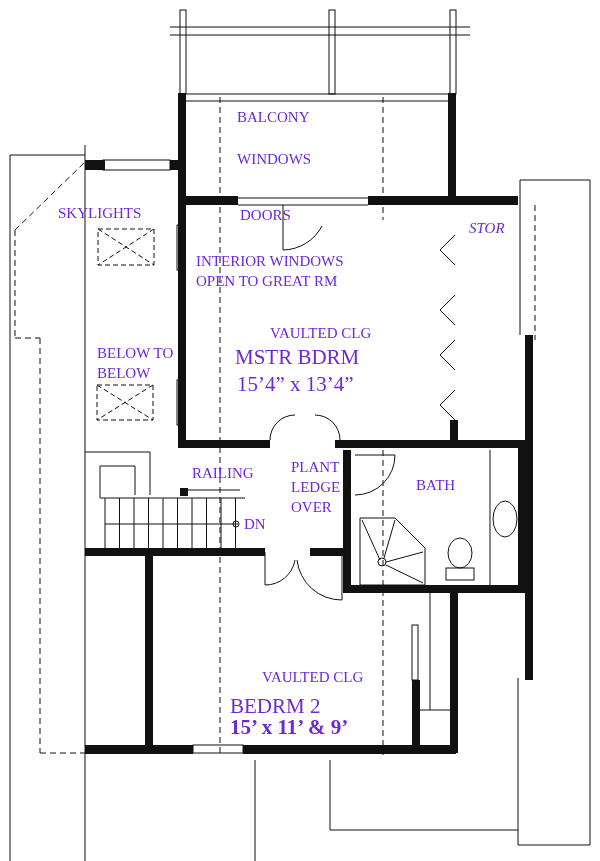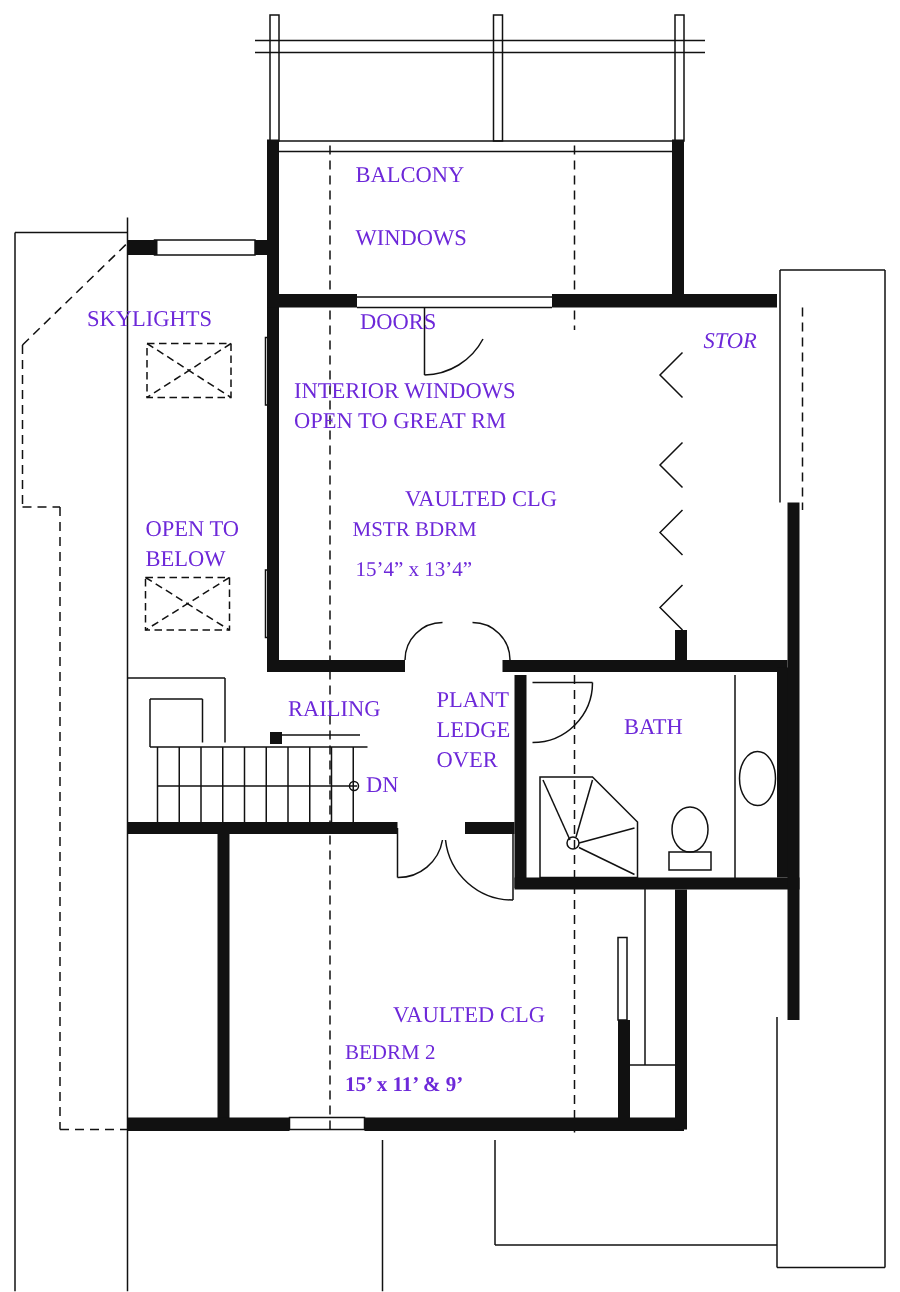--- a/index.html
+++ b/index.html
@@ -1,21 +1,21 @@
 <!DOCTYPE html>
 <html><head>
 <meta charset="utf-8">
 <style>
   html, body { margin:0; padding:0; background:#ffffff; }
   body { width:600px; height:861px; position:relative; overflow:hidden; }
   #plan { position:absolute; left:0; top:0; }
   .lbl { position:absolute; font-family:"Liberation Serif","DejaVu Serif",serif; color:#6d28d9; white-space:nowrap; line-height:1; }
   .s { font-size:15px; }
   .m { font-size:15px;margin-left:32px; }
-  .l { font-size:14px; }
+  .l { font-size:21px; }
 </style>
 </head>
 <body>
 
 <svg id="plan" width="600" height="861" viewBox="0 0 600 861" xmlns="http://www.w3.org/2000/svg">
   <g fill="none" stroke="#111" stroke-width="1">
 
     <g>
       <line x1="170" y1="27" x2="470" y2="27"></line>
       <line x1="170" y1="35" x2="470" y2="35"></line>
@@ -162,21 +162,21 @@
   </g>
 </svg>
 
 <div class="lbl s" style="left:237px;top:110px;">BALCONY</div>
 <div class="lbl s" style="left:237px;top:152px;">WINDOWS</div>
 <div class="lbl s" style="left:240px;top:172px;margin-top:36px;">DOORS</div>
 <div class="lbl s" style="left:58px;top:206px;">SKYLIGHTS</div>
 <div class="lbl s" style="left:469px;top:221px;font-style:italic;">STOR</div>
 <div class="lbl s" style="left:196px;top:254px;">INTERIOR WINDOWS</div>
 <div class="lbl s" style="left:196px;top:274px;">OPEN TO GREAT RM</div>
-<div class="lbl s" style="left:97px;top:346px;">OPEN TO</div>
+<div class="lbl s" style="left:97px;top:346px;">BELOW TO</div>
 <div class="lbl s" style="left:97px;top:366px;">BELOW</div>
 <div class="lbl m" style="left:238px;top:326px;">VAULTED CLG</div>
 <div class="lbl l" style="left:235px;top:347px;">MSTR BDRM</div>
 <div class="lbl l" style="left:237px;top:374px;">15’4” x 13’4”</div>
 <div class="lbl s" style="left:192px;top:466px;">RAILING</div>
 <div class="lbl s" style="left:291px;top:460px;">PLANT</div>
 <div class="lbl s" style="left:291px;top:480px;">LEDGE</div>
 <div class="lbl s" style="left:291px;top:500px;">OVER</div>
 <div class="lbl s" style="left:416px;top:478px;">BATH</div>
 <div class="lbl s" style="left:244px;top:517px;">DN</div>

